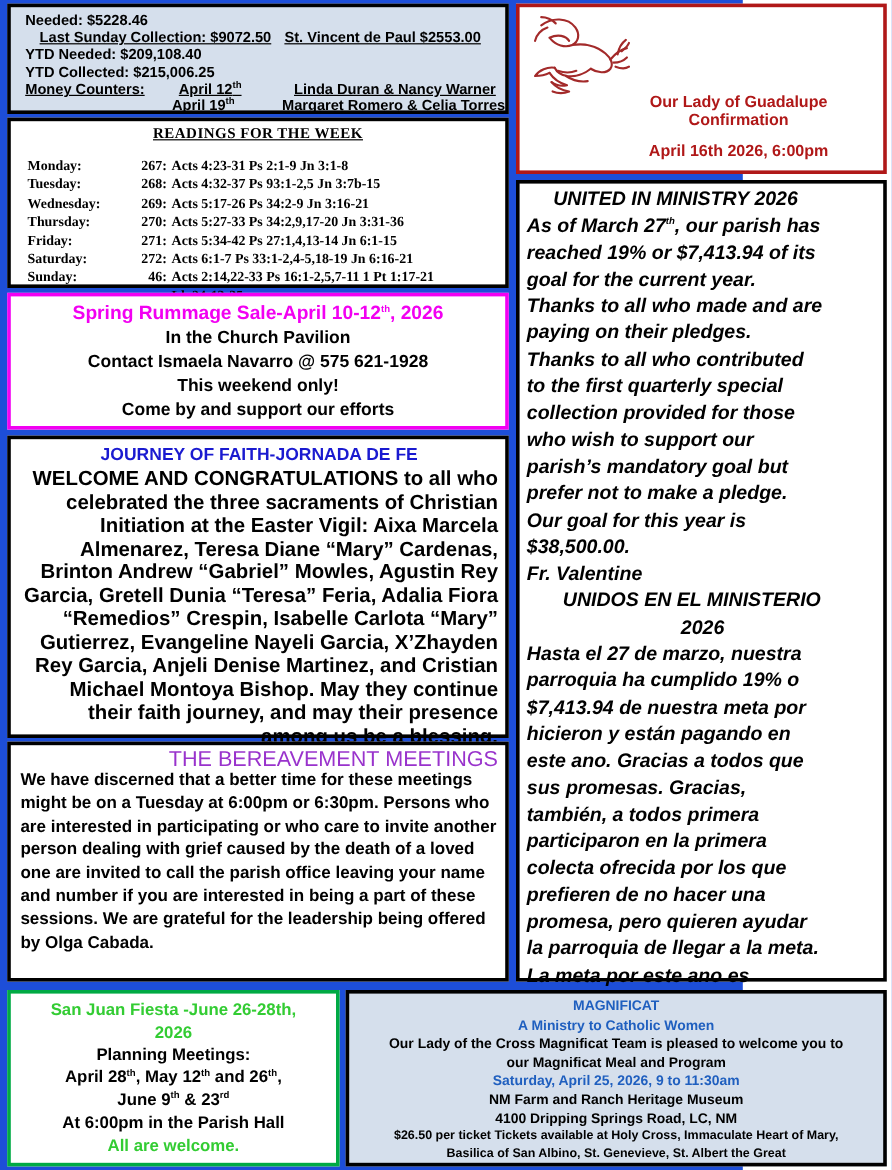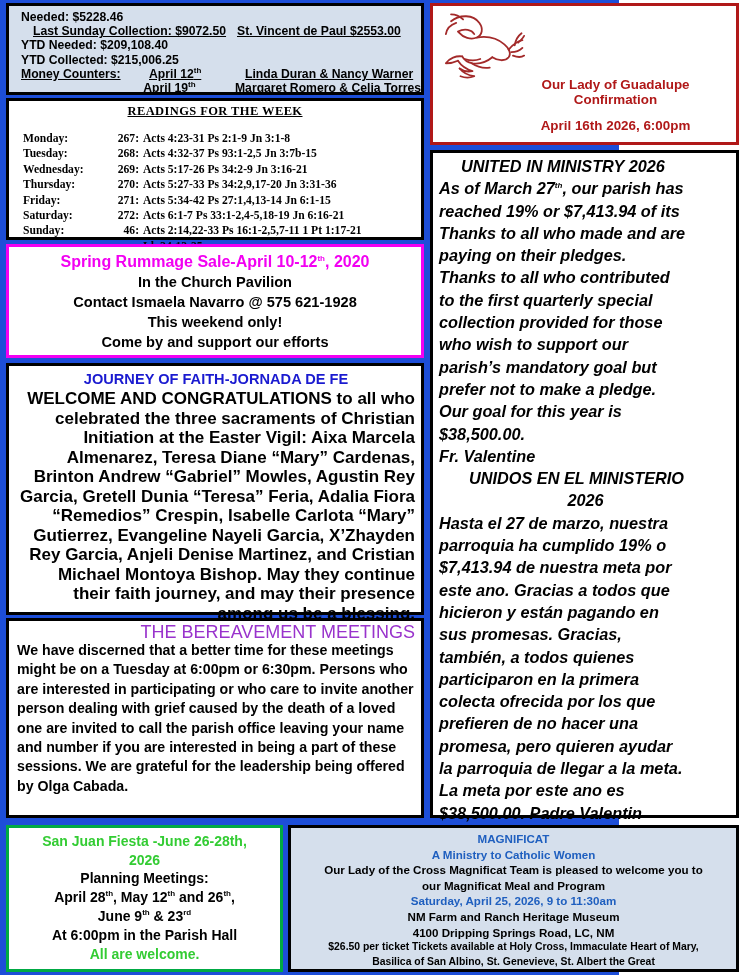--- a/index.html
+++ b/index.html
@@ -211,21 +211,21 @@
         <div class="rd-row">
           <div class="rd-day">Sunday:</div>
           <div class="rd-num">46:</div>
           <div class="rd-ref">Acts 2:14,22-33 Ps 16:1-2,5,7-11 1 Pt 1:17-21</div>
         </div>
       </div>
     <div class="rd-cont">Lk 24:13-35</div>
   </div>
 
   <div class="box mag" id="rummage">
-    <div class="r-title"><span>Spring Rummage Sale-April 10-12</span><span class="sup">th</span><span>, 2020</span></div>
+    <div class="r-title"><span>Spring Rummage Sale-April 10-12</span><span class="sup">th</span><span>, 2026</span></div>
     <div class="r-line">In the Church Pavilion</div>
     <div class="r-line">Contact Ismaela Navarro @ 575 621-1928</div>
     <div class="r-line">This weekend only!</div>
     <div class="r-line">Come by and support our efforts</div>
   </div>
 
   <div class="box blk" id="journey">
     <div class="j-title">JOURNEY OF FAITH-JORNADA DE FE</div>
     <div class="j-body"><span>WELCOME AND CONGRATULATIONS</span><span> to all who celebrated the three sacraments of Christian Initiation at the Easter Vigil:  Aixa Marcela Almenarez, Teresa Diane “Mary” Cardenas, Brinton Andrew “Gabriel” Mowles, Agustin Rey Garcia, Gretell Dunia “Teresa” Feria, Adalia Fiora “Remedios” Crespin, Isabelle Carlota “Mary” Gutierrez, Evangeline Nayeli Garcia, X’Zhayden Rey Garcia, Anjeli Denise Martinez, and Cristian Michael Montoya Bishop.  May they continue their faith journey, and may their presence among us be a blessing.</span></div>
   </div>
@@ -259,42 +259,43 @@
     <div class="g-line" id="g-l1">Our Lady of Guadalupe</div>
     <div class="g-line" id="g-l2">Confirmation</div>
     <div class="g-line" id="g-l3">April 16th 2026, 6:00pm</div>
   </div>
 
   <div class="box blk" id="ministry">
     <div class="m-line m-head">UNITED IN MINISTRY 2026</div>
     <div id="ministry-en">
         <div class="m-line"><span>As of March 27</span><span class="sup">th</span><span>, our parish has</span></div>
         <div class="m-line">reached 19% or $7,413.94 of its</div>
+        <div class="m-line">goal for the current year.</div>
         <div class="m-line">Thanks to all who made and are</div>
         <div class="m-line">paying on their pledges.</div>
         <div class="m-line">Thanks to all who contributed</div>
         <div class="m-line">to the first quarterly special</div>
         <div class="m-line">collection provided for those</div>
         <div class="m-line">who wish to support our</div>
         <div class="m-line">parish’s mandatory goal but</div>
         <div class="m-line">prefer not to make a pledge.</div>
         <div class="m-line">Our goal for this year is</div>
         <div class="m-line">$38,500.00.</div>
         <div class="m-line">Fr. Valentine</div>
       </div>
     <div class="m-line m-head2">UNIDOS EN EL MINISTERIO</div>
     <div class="m-line m-center">2026</div>
     <div id="ministry-es">
         <div class="m-line">Hasta el 27 de marzo, nuestra</div>
         <div class="m-line">parroquia ha cumplido 19% o</div>
         <div class="m-line">$7,413.94 de nuestra meta por</div>
+        <div class="m-line">hicieron y están pagando en</div>
         <div class="m-line">este ano.  Gracias a todos que</div>
-        <div class="m-line">hicieron y están pagando en</div>
         <div class="m-line">sus promesas.  Gracias,</div>
-        <div class="m-line">también, a todos quienes</div>
+        <div class="m-line">también, a todos primera</div>
         <div class="m-line">participaron en la primera</div>
         <div class="m-line">colecta ofrecida por los que</div>
         <div class="m-line">prefieren de no hacer una</div>
         <div class="m-line">promesa, pero quieren ayudar</div>
         <div class="m-line">la parroquia de llegar a la meta.</div>
         <div class="m-line">La meta por este ano es</div>
         <div class="m-line">$38,500.00.      Padre Valentin</div>
       </div>
   </div>
 

